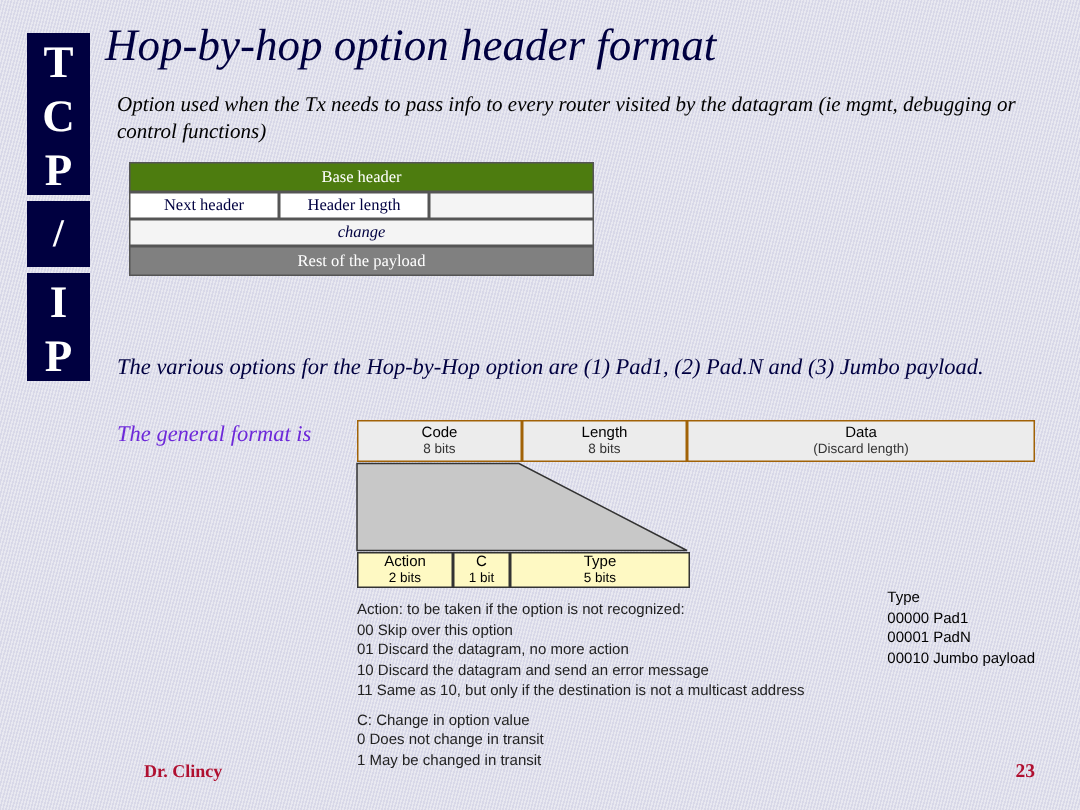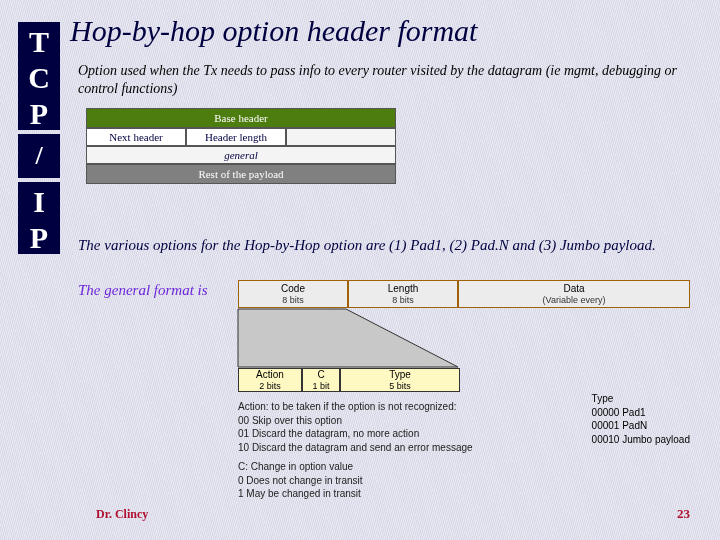--- a/index.html
+++ b/index.html
@@ -129,51 +129,52 @@
 <div class="fig1">
   <div class="row">
       <div class="bh">Base header</div>
     </div>
   <div class="row">
     <div class="cell nh">Next header</div>
     <div class="cell hl">Header length</div>
     <div class="cell blank"></div>
   </div>
   <div class="row">
-      <div class="cell opts">general</div>
+      <div class="cell opts">change</div>
     </div>
   <div class="row">
       <div class="rest">Rest of the payload</div>
     </div>
 </div>
 
 <div class="para2">The various options for the Hop-by-Hop option are (1) Pad1, (2) Pad.N and (3) Jumbo payload.</div>
 <div class="para3">The general format is</div>
 
 <div class="fig2">
   <div class="top3">
     <div class="c c1"><span>Code</span><br><span class="sub">8 bits</span></div>
     <div class="c c2"><span>Length</span><br><span class="sub">8 bits</span></div>
-    <div class="c c3"><span>Data</span><br><span class="sub">(Variable every)</span></div>
+    <div class="c c3"><span>Data</span><br><span class="sub">(Discard length)</span></div>
   </div>
   <div class="trap">
     <svg width="230" height="62">
       <polygon points="2,60 222,60 110,2 2,2" fill="#c8c8c8" stroke="#333" stroke-width="1"></polygon>
     </svg>
   </div>
   <div class="bits">
     <div class="b b1"><span>Action</span><br><span class="lab">2 bits</span></div>
     <div class="b b2"><span>C</span><br><span class="lab">1 bit</span></div>
     <div class="b b3"><span>Type</span><br><span class="lab">5 bits</span></div>
   </div>
   <div class="legend">
     <div class="hd">Action: to be taken if the option is not recognized:</div>
     <div>00  Skip over this option</div>
     <div>01  Discard the datagram, no more action</div>
     <div>10  Discard the datagram and send an error message</div>
+    <div>11  Same as 10, but only if the destination is not a multicast address</div>
     <div class="hd" style="margin-top:6px">C: Change in option value</div>
     <div>0  Does not change in transit</div>
     <div>1  May be changed in transit</div>
   </div>
   <div class="rightcol">
     <div>Type</div>
     <div>00000  Pad1</div>
     <div>00001  PadN</div>
     <div>00010  Jumbo payload</div>
   </div>

